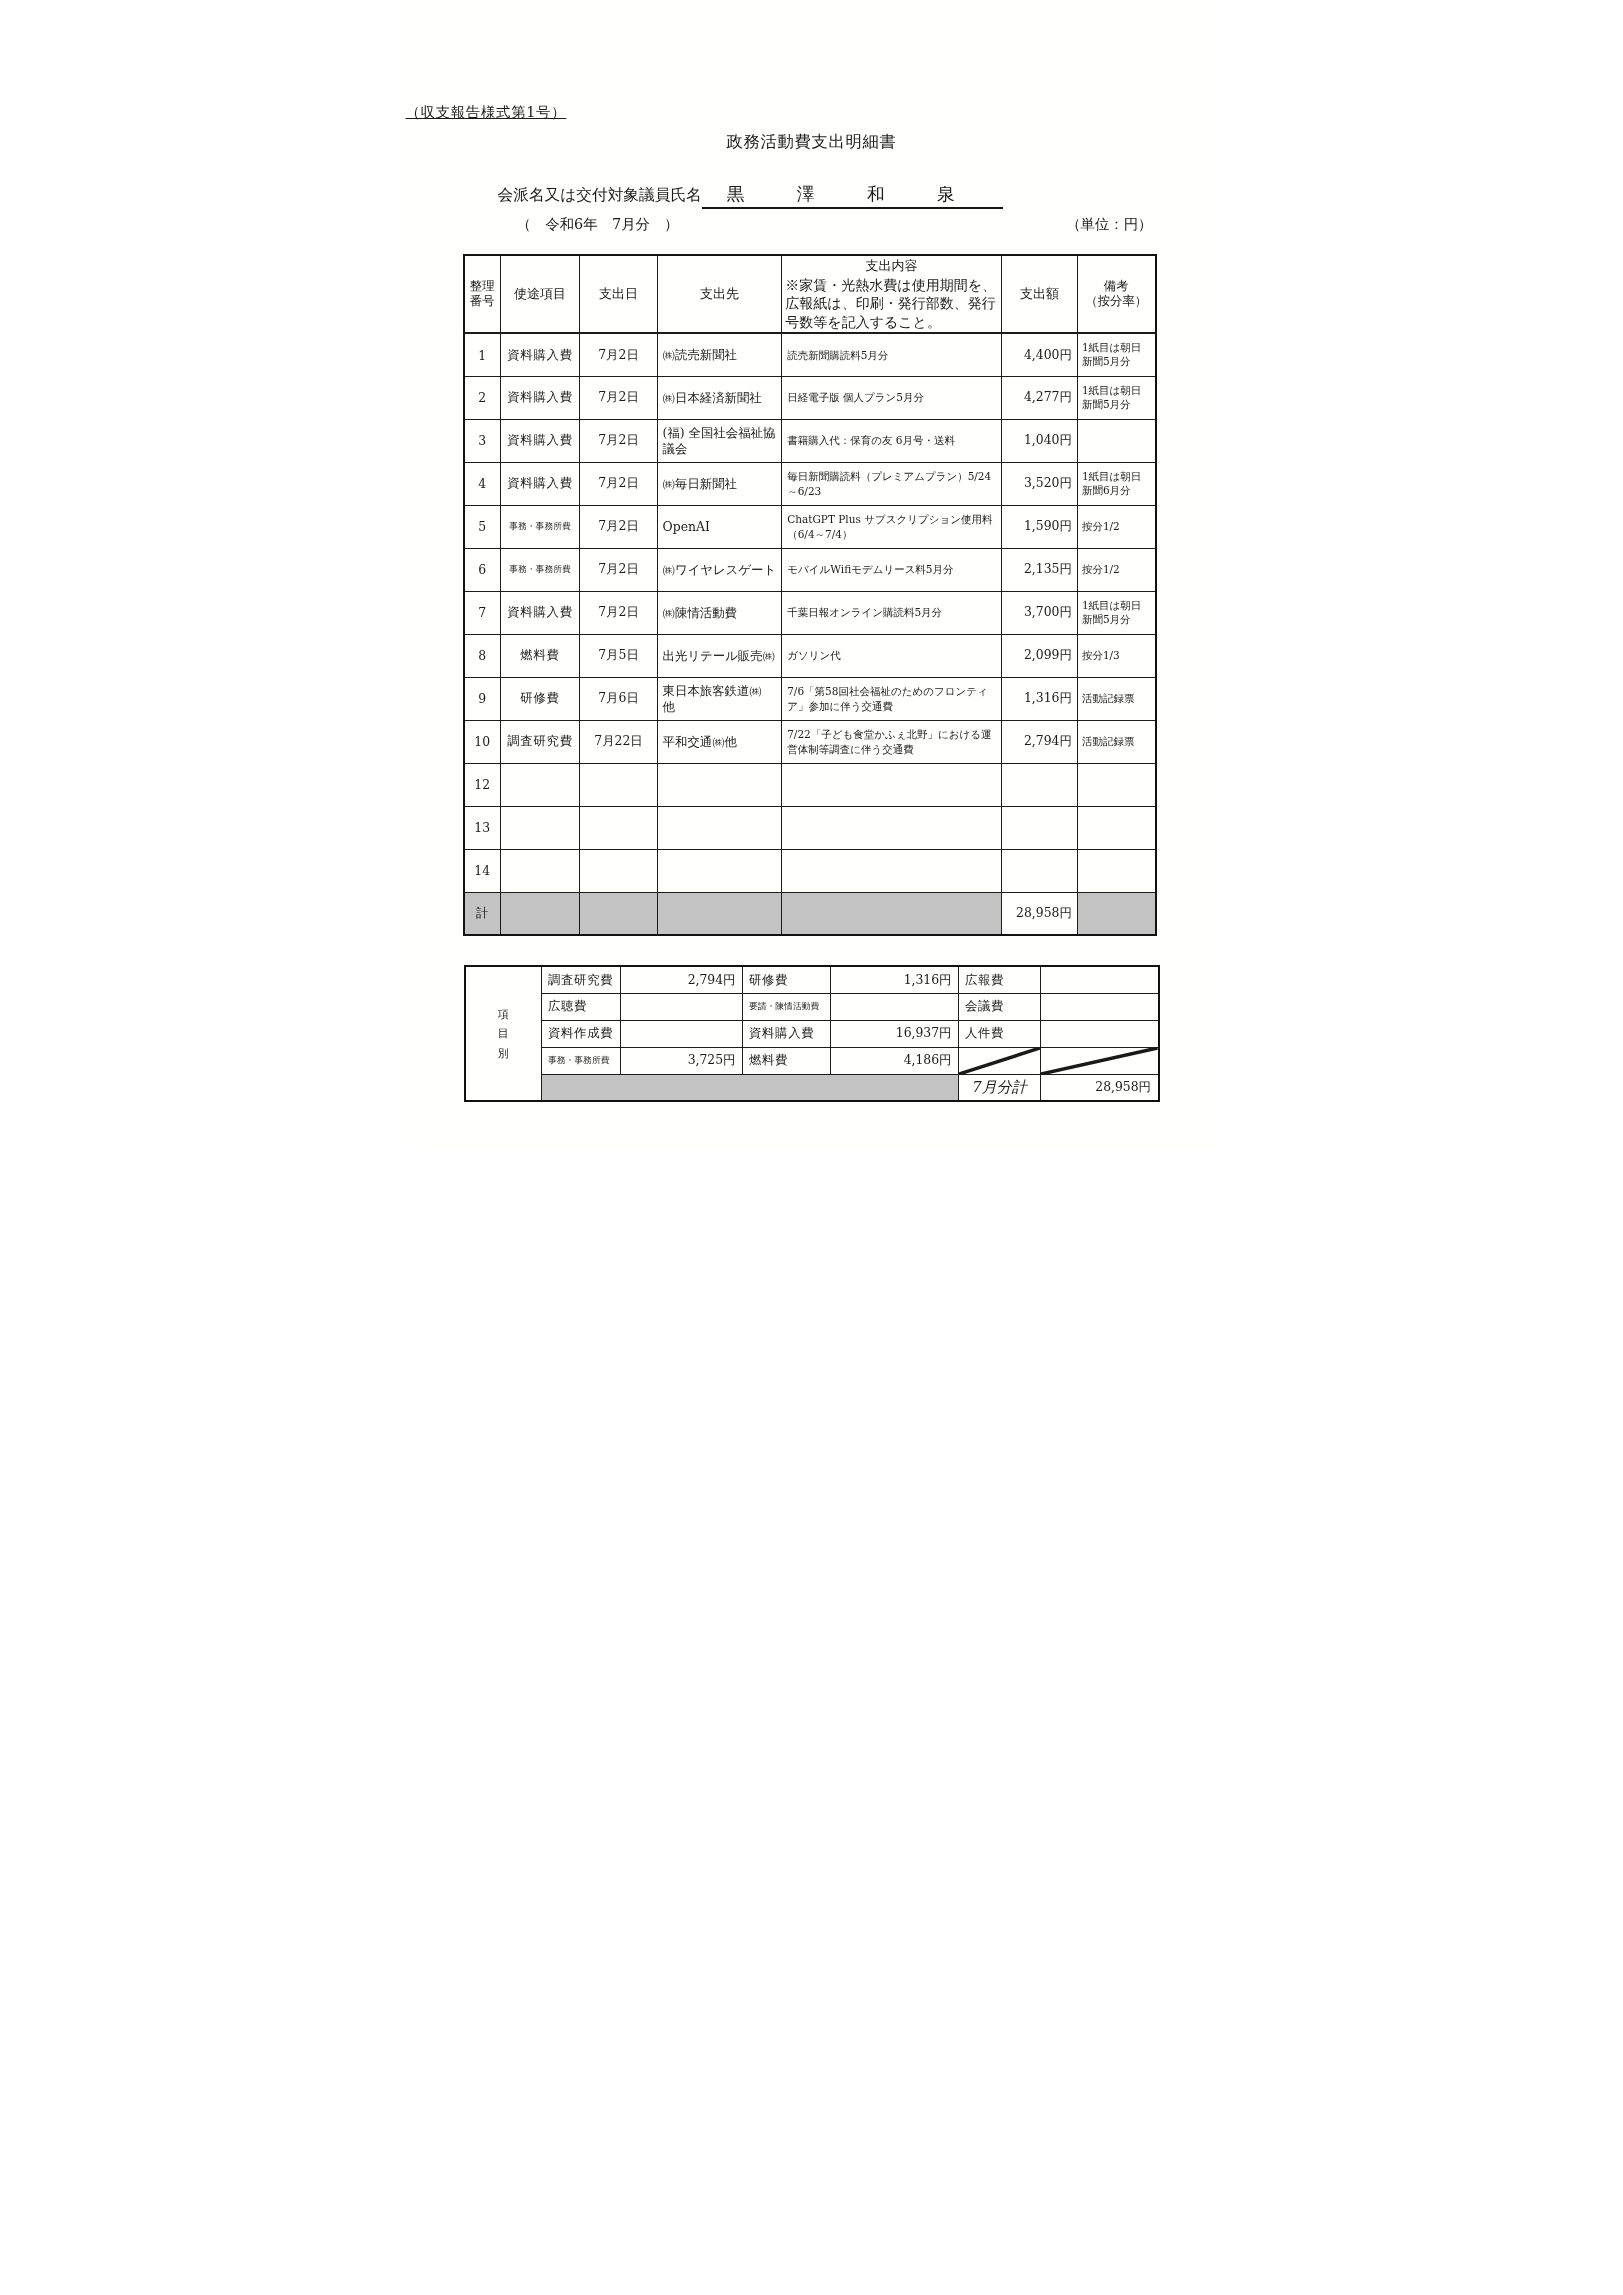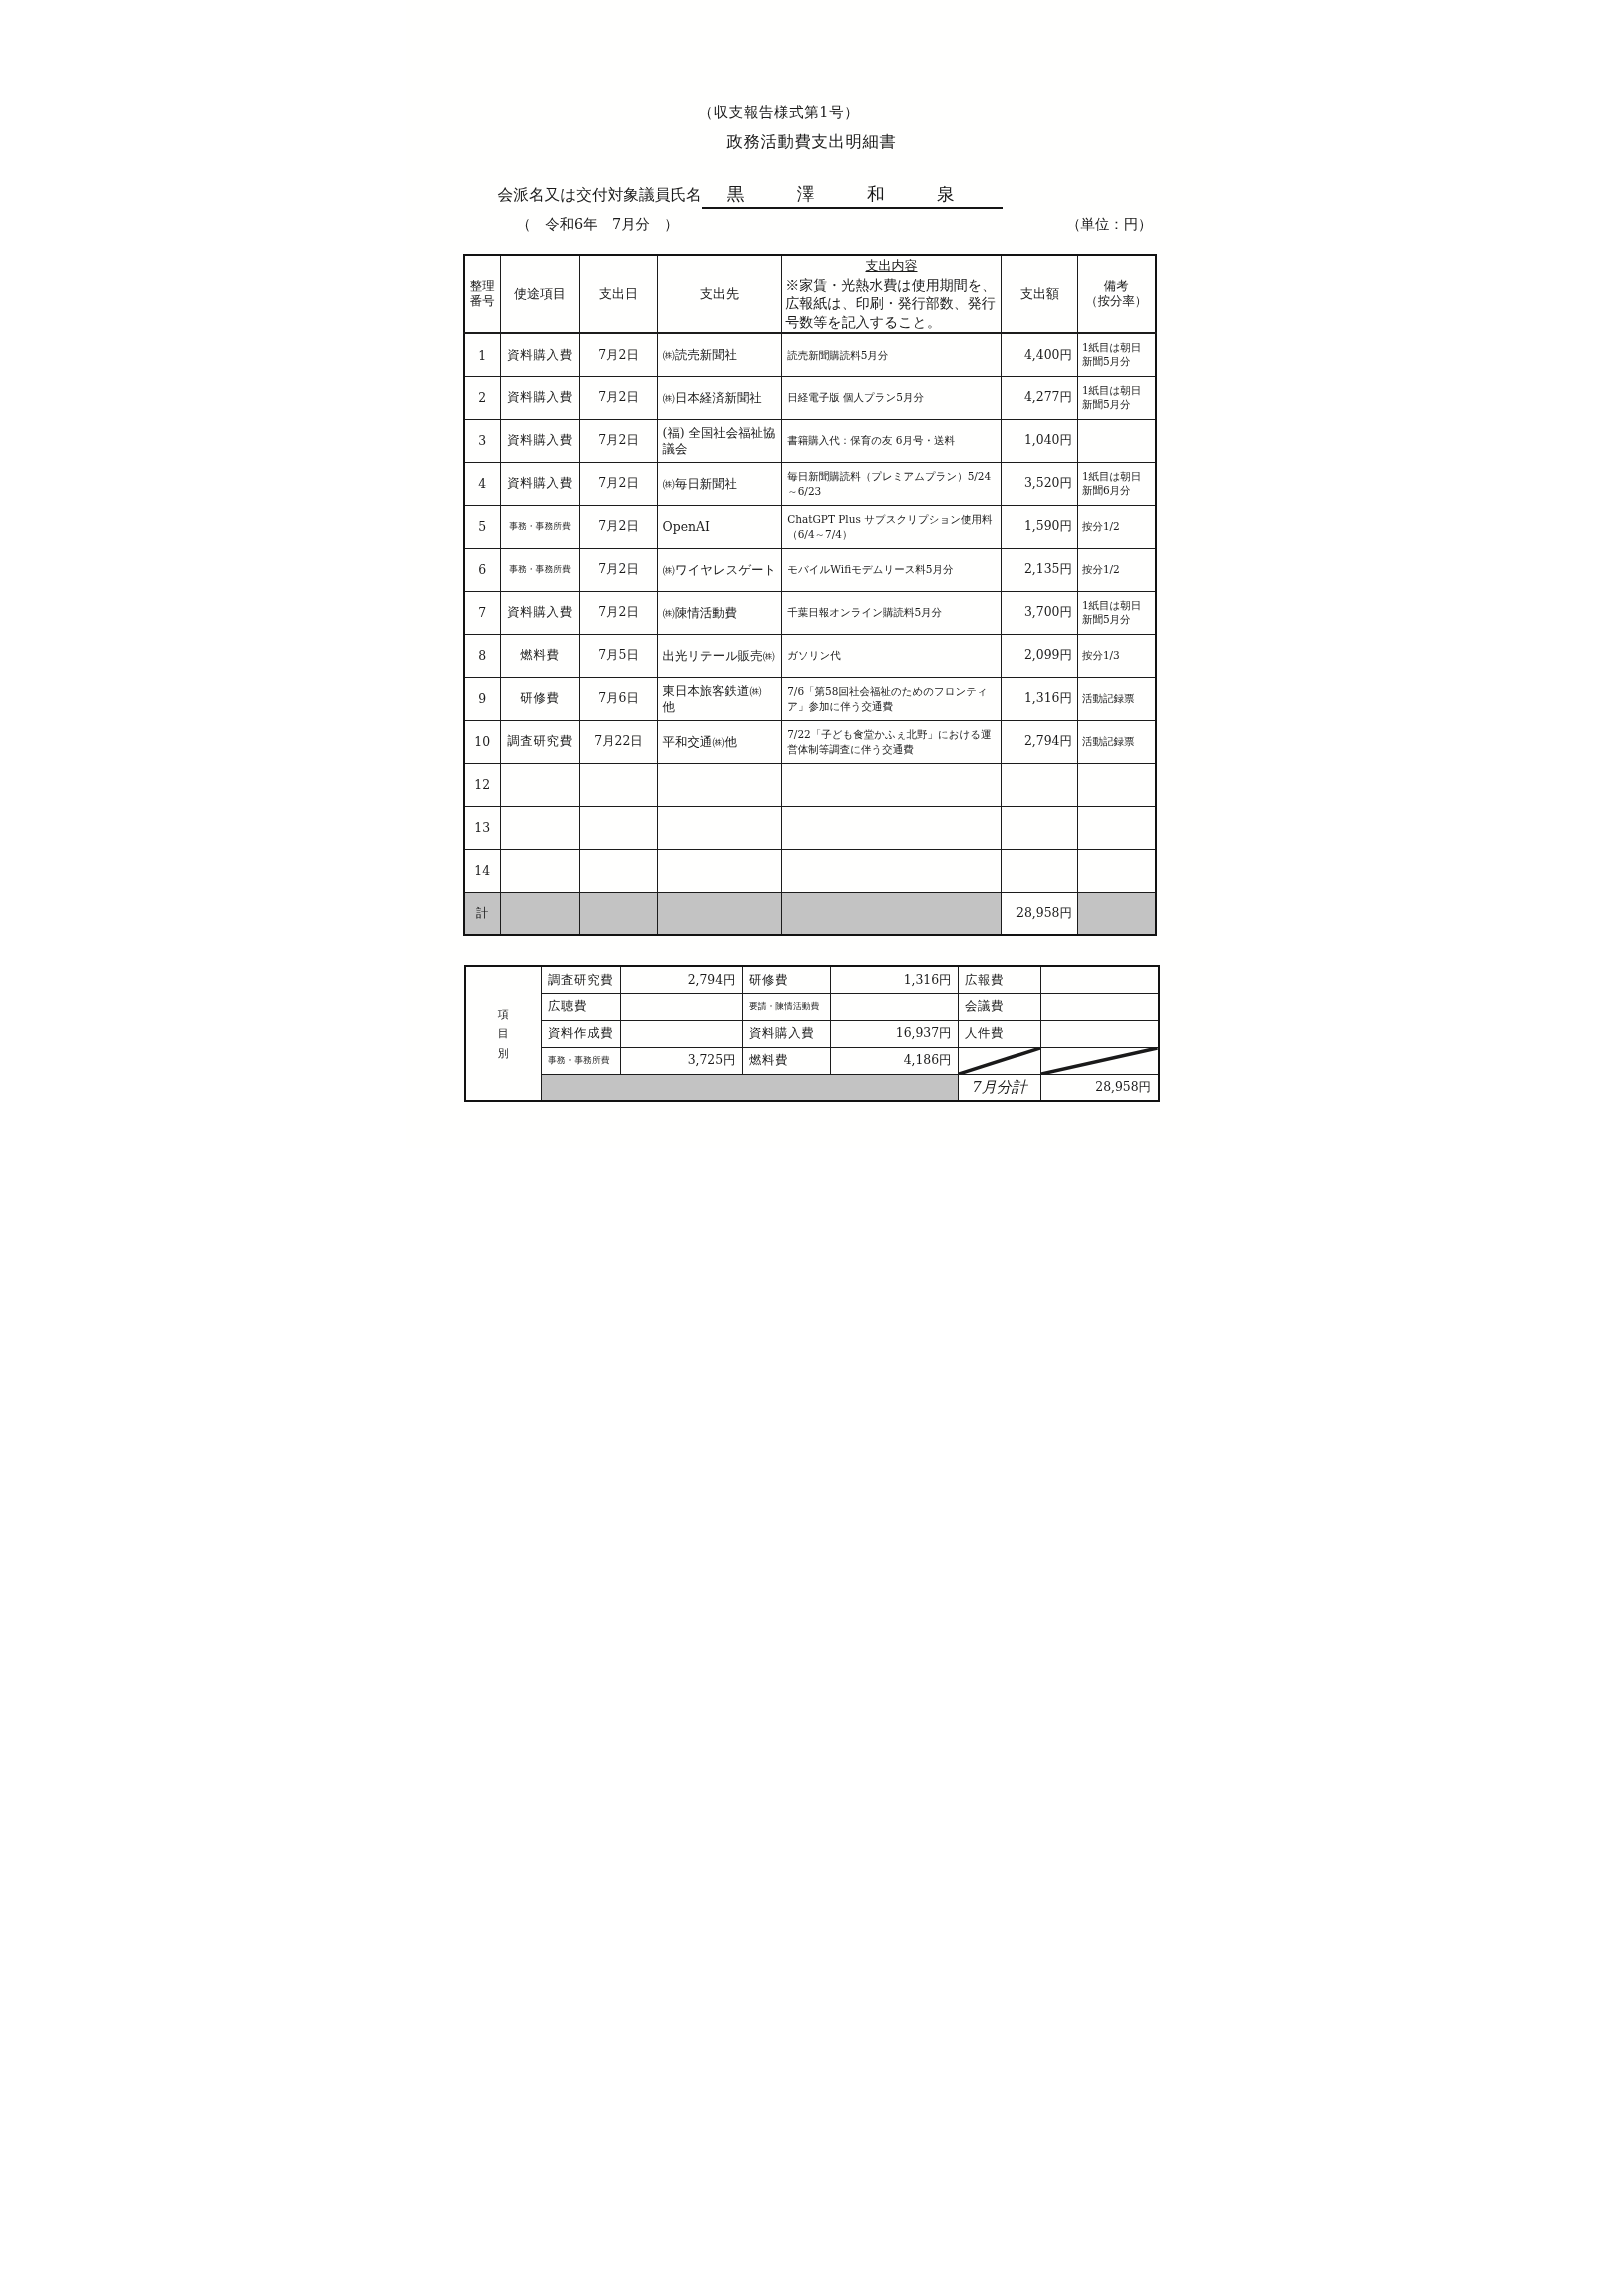--- a/index.html
+++ b/index.html
@@ -10,23 +10,24 @@
     height: 1148px;
     margin: 0 auto;
     background: #fffffe;
     color: #1a1a1a;
     font-family: "DejaVu Serif", "Liberation Serif", serif;
   }
   
   .form-note {
     padding-top: 103px;
     padding-right: 65px;
-    text-align: center;
+    text-align: left;
     font-size: 14.4px;
     letter-spacing: 0.7px;
+    text-decoration: underline;
   }
   .doc-title {
     margin-top: 8.5px;
     text-align: center;
     font-size: 16.3px;
     letter-spacing: 0.7px;
   }
   .name-line {
     margin-top: 29px;
     margin-left: 92px;
@@ -63,21 +64,21 @@
     border: 0.7px solid #1c1c1c;
     border-top-width: 1.3px;
     border-bottom-width: 1.3px;
     padding: 1.3px 3.3px;
     overflow: hidden;
   }
   .main thead th { height: 63px; border-bottom-width: 2px; font-weight: normal; }
   .main tbody tr { height: 43px; }
   .h-label { font-size: 13px; text-align: center; }
   .h-two-line span { display:block; font-size: 12.4px; line-height: 1.2; text-align:center; }
-  .h-desc .t { font-size: 13px; text-align: center; margin-bottom: 0.7px; text-decoration: underline; }
+  .h-desc .t { font-size: 13px; text-align: center; margin-bottom: 0.7px; }
   .h-desc .n { font-size: 14px; text-align: left; line-height: 1.32; letter-spacing: 0; }
   td.no   { text-align: center; font-size: 12.4px; }
   td.cat  { text-align: center; font-size: 12.4px; letter-spacing: 0.7px; }
   td.cat.sm { font-size: 8.8px; letter-spacing: 0; }
   td.date { text-align: center; font-size: 12.4px; }
   td.payee{ text-align: left; font-size: 12.4px; line-height: 1.25; padding-left: 4.6px; }
   td.desc { text-align: left; font-size: 10.5px; line-height: 1.45; padding-left: 5.2px; }
   td.amt  { text-align: right; font-size: 12.4px; padding-right: 5.2px; }
   td.note { text-align: left; font-size: 10.5px; line-height: 1.3; padding-left: 3.9px; }
   .shade  { background: #c3c3c3; }

